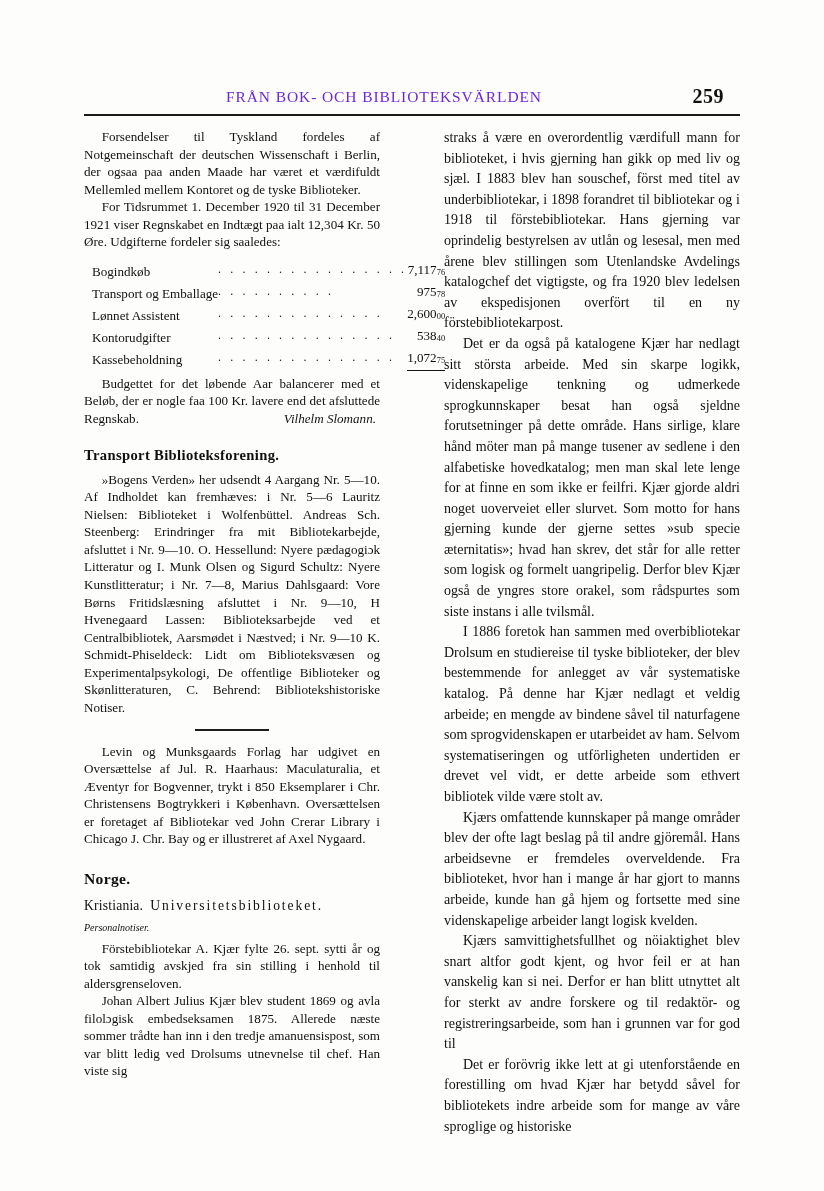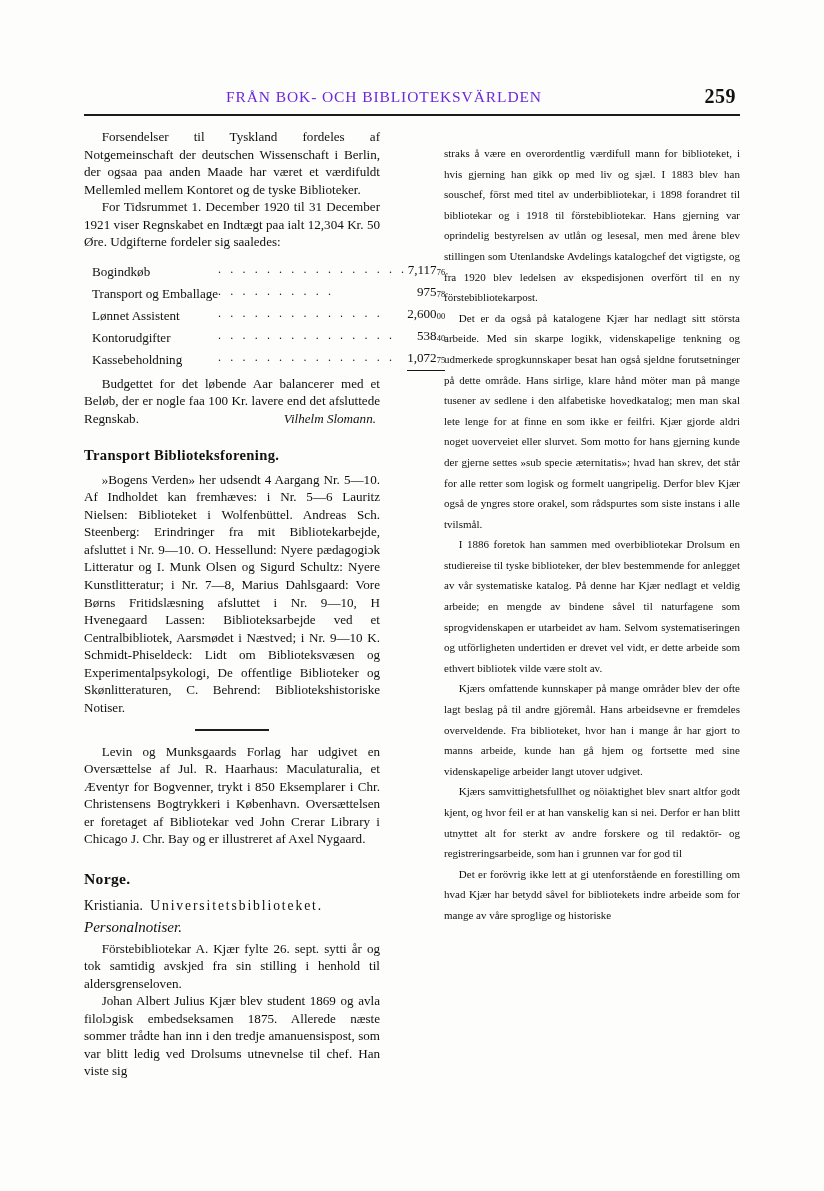--- a/index.html
+++ b/index.html
@@ -35,21 +35,21 @@
     top: 0;
     width: 600px;
     text-align: center;
     font-size: 15.5px;
     letter-spacing: 0.9px;
     white-space: nowrap;
     color: #6d28d9;
   }
   .rh-folio {
     position: absolute;
-    right: 4px;
+    right: 16px;
     top: -3px;
     font-size: 20px;
     font-weight: bold;
     letter-spacing: 0.5px;
     color: #111;
   }
   .head-rule {
     position: absolute;
     left: 84px;
     top: 114px;
@@ -78,25 +78,24 @@
   .col-left {
     font-size: 13.1px;
     line-height: 17.55px;
     text-align: justify;
     text-justify: inter-word;
     -webkit-hyphens: none;
     hyphens: none;
   }
   
   .col-right {
-    font-size: 11px;
+    font-size: 14px;
     line-height: 20.6px;
     text-align: justify;
     text-justify: inter-word;
-    margin-top: 15px;
   }
   p {
     margin: 0;
     text-indent: 1.35em;
   }
   p.noindent { text-indent: 0; }
   .col-left p  { margin-bottom: 0; }
   .col-right p { margin-bottom: 0; }
 
   
@@ -161,21 +160,21 @@
     font-size: 13.6px;
     margin: 0 0 5px 0;
   }
   .h-city b { font-weight: normal; letter-spacing: 0.2px; }
   .h-city .spaced {
     letter-spacing: 1.9px;
     margin-left: 7px;
   }
   .h-sub {
     font-style: italic;
-    font-size: 15px;
+    font-size: 10px;
     margin: 0 0 3px 0;
   }
   .sig {
     font-style: italic;
     float: right;
     margin-right: 4px;
   }
   .sep-rule {
     width: 74px;
     height: 1.3px;
@@ -257,19 +256,19 @@
       <div class="h-sub">Personalnotiser.</div>
 
       <p>Förstebibliotekar A. Kjær fylte 26. sept. sytti år og tok samtidig avskjed fra sin stilling i henhold til aldersgrenseloven.</p>
       <p>Johan Albert Julius Kjær blev student 1869 og avla filolɔgisk embedseksamen 1875. Allerede næste sommer trådte han inn i den tredje amanuensispost, som var blitt ledig ved Drolsums utnevnelse til chef. Han viste sig</p>
     </div>
 
     <div class="col col-right">
       <p class="noindent">straks å være en overordentlig værdifull mann for biblioteket, i hvis gjerning han gikk op med liv og sjæl. I 1883 blev han souschef, först med titel av underbibliotekar, i 1898 forandret til bibliotekar og i 1918 til förstebibliotekar. Hans gjerning var oprindelig bestyrelsen av utlån og lesesal, men med årene blev stillingen som Utenlandske Avdelings katalogchef det vigtigste, og fra 1920 blev ledelsen av ekspedisjonen overfört til en ny förstebibliotekarpost.</p>
       <p>Det er da også på katalogene Kjær har nedlagt sitt största arbeide. Med sin skarpe logikk, videnskapelige tenkning og udmerkede sprogkunnskaper besat han også sjeldne forutsetninger på dette område. Hans sirlige, klare hånd möter man på mange tusener av sedlene i den alfabetiske hovedkatalog; men man skal lete lenge for at finne en som ikke er feilfri. Kjær gjorde aldri noget uoverveiet eller slurvet. Som motto for hans gjerning kunde der gjerne settes »sub specie æternitatis»; hvad han skrev, det står for alle retter som logisk og formelt uangripelig. Derfor blev Kjær også de yngres store orakel, som rådspurtes som siste instans i alle tvilsmål.</p>
       <p>I 1886 foretok han sammen med overbibliotekar Drolsum en studiereise til tyske biblioteker, der blev bestemmende for anlegget av vår systematiske katalog. På denne har Kjær nedlagt et veldig arbeide; en mengde av bindene såvel til naturfagene som sprogvidenskapen er utarbeidet av ham. Selvom systematiseringen og utförligheten undertiden er drevet vel vidt, er dette arbeide som ethvert bibliotek vilde være stolt av.</p>
-      <p>Kjærs omfattende kunnskaper på mange områder blev der ofte lagt beslag på til andre gjöremål. Hans arbeidsevne er fremdeles overveldende. Fra biblioteket, hvor han i mange år har gjort to manns arbeide, kunde han gå hjem og fortsette med sine videnskapelige arbeider langt utover udgivet.</p>
+      <p>Kjærs omfattende kunnskaper på mange områder blev der ofte lagt beslag på til andre gjöremål. Hans arbeidsevne er fremdeles overveldende. Fra biblioteket, hvor han i mange år har gjort to manns arbeide, kunde han gå hjem og fortsette med sine videnskapelige arbeider langt logisk kvelden.</p>
       <p>Kjærs samvittighetsfullhet og nöiaktighet blev snart altfor godt kjent, og hvor feil er at han vanskelig kan si nei. Derfor er han blitt utnyttet alt for sterkt av andre forskere og til redaktör- og registreringsarbeide, som han i grunnen var for god til</p>
       <p>Det er forövrig ikke lett at gi utenforstående en forestilling om hvad Kjær har betydd såvel for bibliotekets indre arbeide som for mange av våre sproglige og historiske</p>
     </div>
 
   </div>
 </div>
 
 </body></html>

